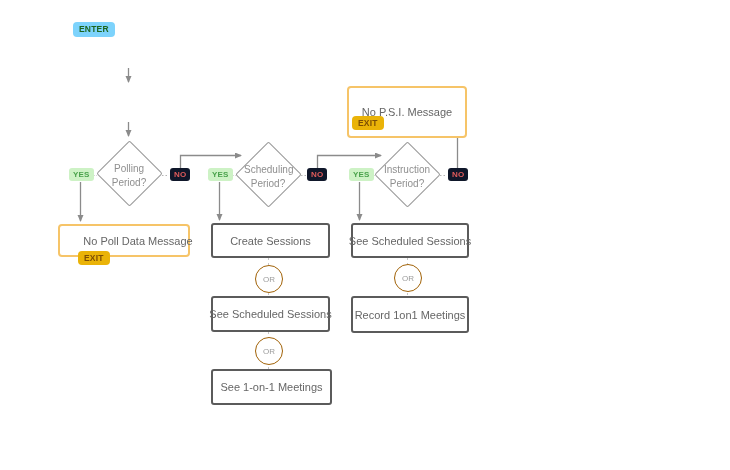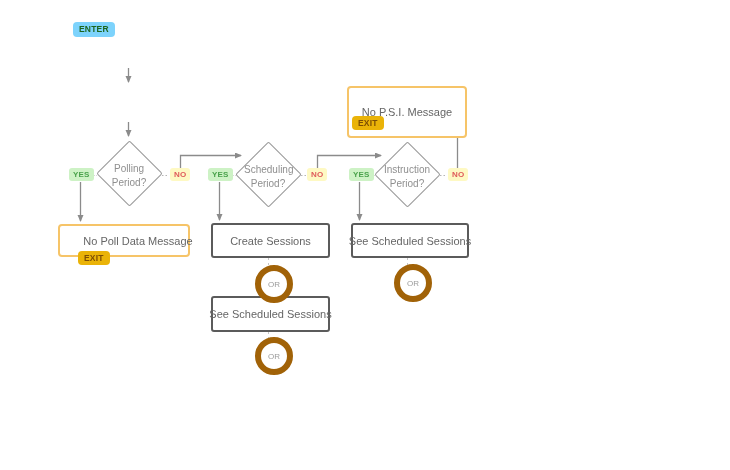--- a/index.html
+++ b/index.html
@@ -23,23 +23,23 @@
     position:absolute;z-index:3;width:48px;text-align:center;font-size:10px;line-height:1.35;
     color:#8f8f8f;
   }
   .badge{
     position:absolute;z-index:4;font-size:8px;font-weight:bold;padding:2.5px 4px;border-radius:3px;
     line-height:1;letter-spacing:.2px;
   }
   .badge-enter{background:#7dd3fc;color:#1d651d;padding:3px 6px;border-radius:4px;font-size:8.5px;}
   .badge-exit{background:#eab308;color:#7c4e04;padding:2.5px 6px;border-radius:4px;font-size:8.5px;}
   .badge-yes{background:#cdf2c5;color:#4aa24c;}
-  .badge-no{background:#fef9c3;color:#df5b5b;}
+  .badge-no{background:#0f172a;color:#df5b5b;}
   .or-circle{
-    position:absolute;z-index:3;width:26px;height:26px;border-radius:50%;border:6px solid #a16207;
+    position:absolute;z-index:3;width:26px;height:26px;border-radius:50%;border:1px solid #a16207;
     background:#fff;display:flex;align-items:center;justify-content:center;font-size:8px;color:#9b9b9b;
   }
 </style>
 </head>
 <body>
 
 <div id="canvas">
 
   <svg id="wires" width="730" height="470" viewBox="0 0 730 470">
     <defs>
@@ -81,23 +81,29 @@
     <span>No P.S.I. Message</span>
   </div>
   <div class="badge badge-exit" style="left:352px;top:116px;">EXIT</div>
 
   <div class="node rect" style="left:211px;top:223px;width:119px;height:35px;">
     <span>Create Sessions</span>
   </div>
   <div class="node rect" style="left:211px;top:296px;width:119px;height:36px;">
     <span>See Scheduled Sessions</span>
   </div>
+  <div class="node rect" style="left:211px;top:369px;width:121px;height:36px;">
+    <span>See 1-on-1 Meetings</span>
+  </div>
 
   <div class="node rect" style="left:351px;top:223px;width:118px;height:35px;">
     <span>See Scheduled Sessions</span>
+  </div>
+  <div class="node rect" style="left:351px;top:296px;width:118px;height:37px;">
+    <span>Record 1on1 Meetings</span>
   </div>
 
   <div class="diamond" style="left:105.5px;top:149.5px;"></div>
   <div class="diamond-label" style="left:105px;top:162px;">Polling Period?</div>
 
   <div class="diamond" style="left:244.5px;top:150.5px;"></div>
   <div class="diamond-label" style="left:244px;top:163px;">Scheduling Period?</div>
 
   <div class="diamond" style="left:383.5px;top:150.5px;"></div>
   <div class="diamond-label" style="left:383px;top:163px;">Instruction Period?</div>

